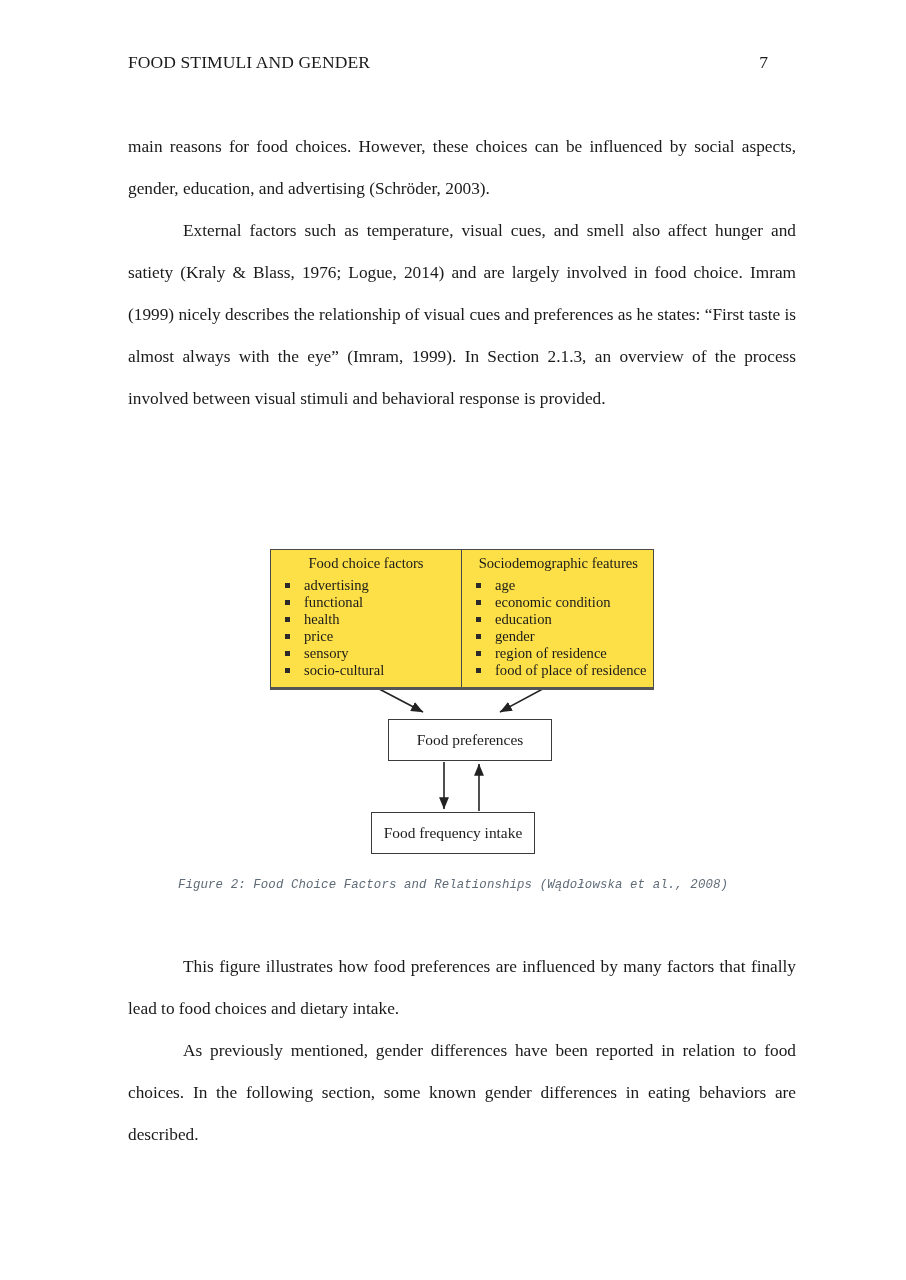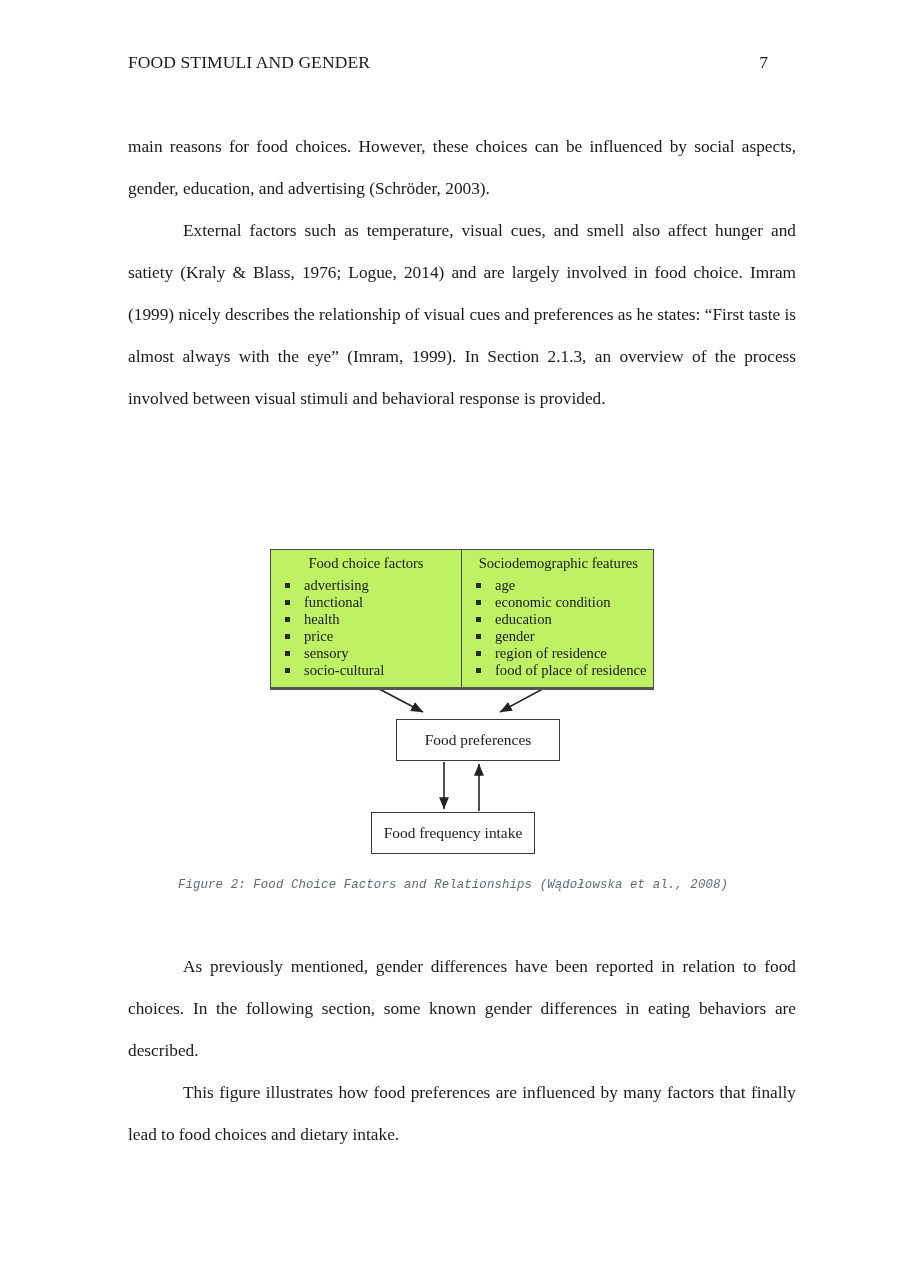--- a/index.html
+++ b/index.html
@@ -81,21 +81,21 @@
 
   
   .factors-table {
     position: absolute;
     left: 270px;
     top: 9px;
     width: 384px;
     box-sizing: border-box;
     border: 1px solid #4a4a4a;
     border-bottom: 3px solid #555555;
-    background: #bef264;
+    background: #fde047;
     display: flex;
   }
   .factors-col {
     box-sizing: border-box;
     padding: 4px 0 4px 0;
     flex: 0 0 50%;
   }
   .factors-col.left {
     border-right: 1px solid #4a4a4a;
   }
@@ -133,21 +133,21 @@
     box-sizing: border-box;
     border: 1px solid #3a3a3a;
     background: #ffffff;
     display: flex;
     align-items: center;
     justify-content: center;
     font-size: 15.4px;
     color: #1a1a1a;
   }
   .box-preferences {
-    left: 396px;
+    left: 388px;
     top: 179px;
     width: 164px;
     height: 42px;
   }
   .box-intake {
     left: 371px;
     top: 272px;
     width: 164px;
     height: 42px;
   }
@@ -284,17 +284,17 @@
       <div class="flow-box box-intake">
         <span>Food frequency intake</span>
       </div>
 
     </div>
 
     <div class="fig-caption">Figure 2: Food Choice Factors and Relationships  (Wądołowska et al., 2008)</div>
   </div>
 
   <div class="body-col-lower">
+    <p class="para indent">This figure illustrates how food preferences are influenced by many factors that finally lead to food choices and dietary intake.</p>
     <p class="para indent">As previously mentioned, gender differences have been reported in relation to food choices. In the following section, some known gender differences in eating behaviors are described.</p>
-    <p class="para indent">This figure illustrates how food preferences are influenced by many factors that finally lead to food choices and dietary intake.</p>
   </div>
 
 </div>
 
 </body></html>

